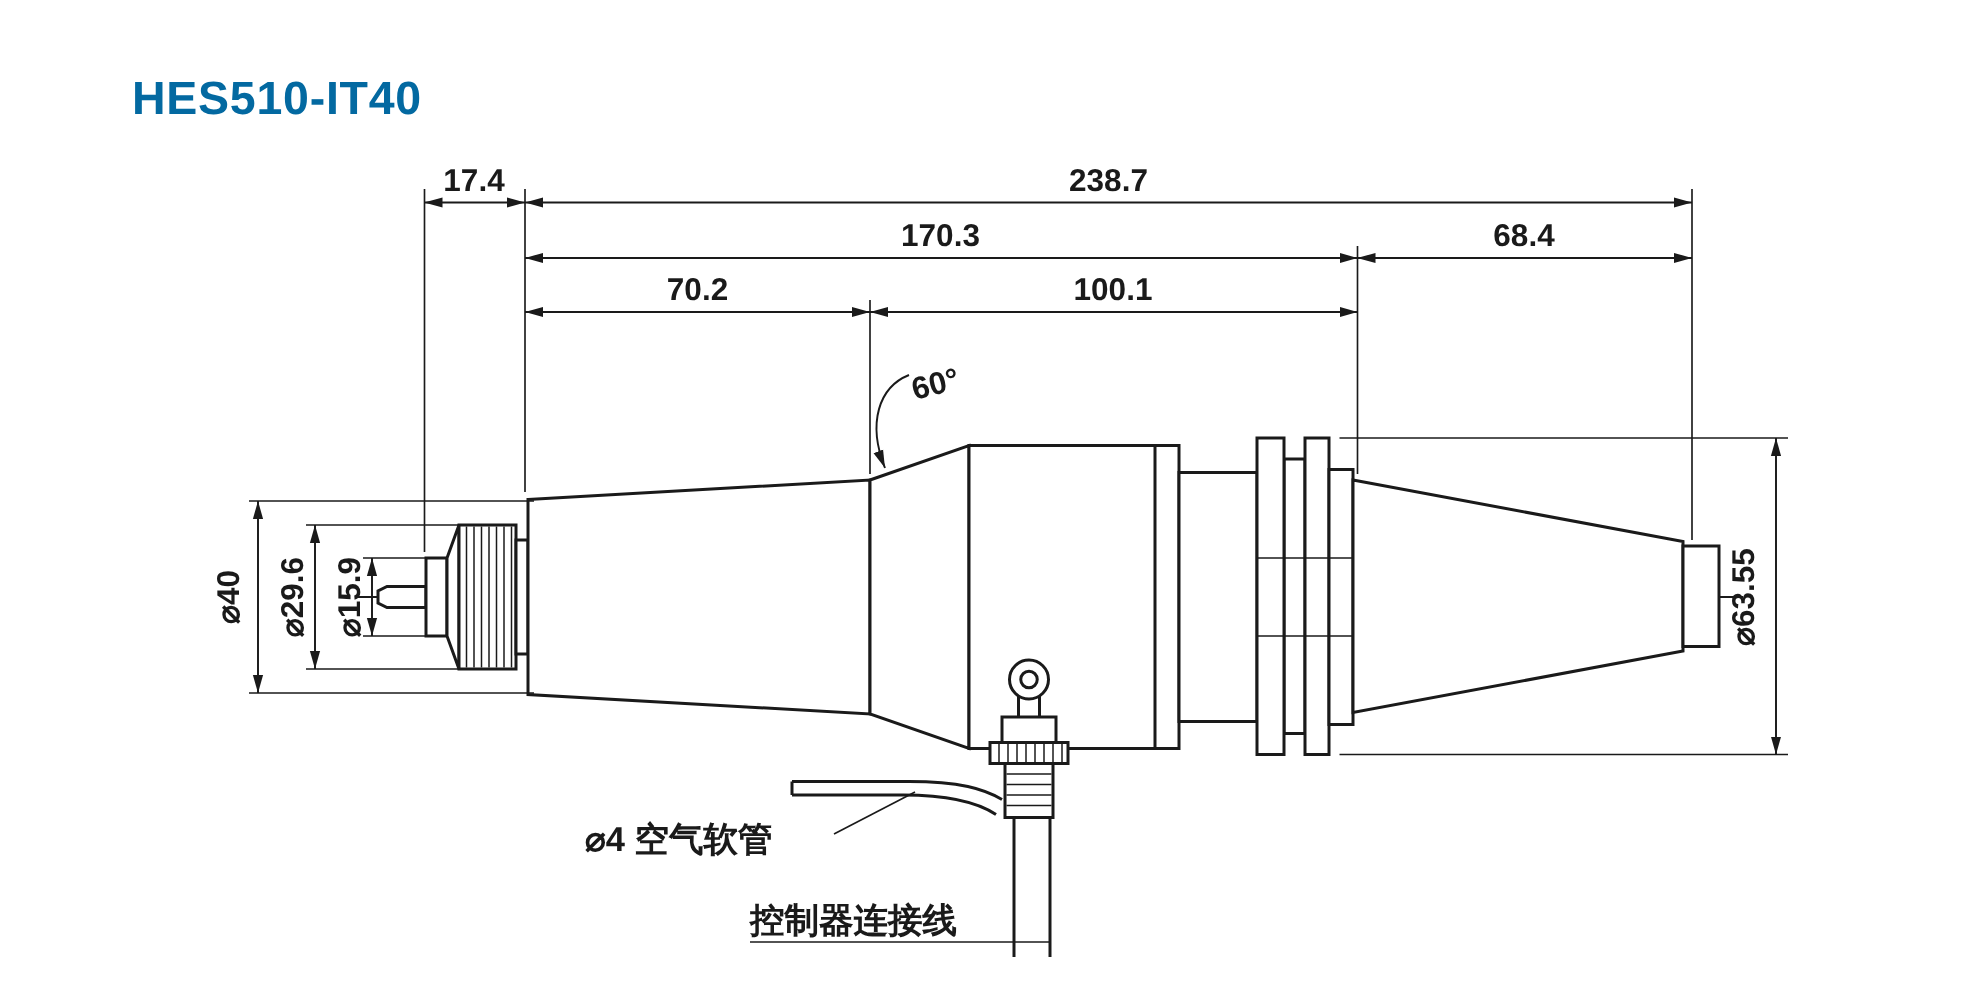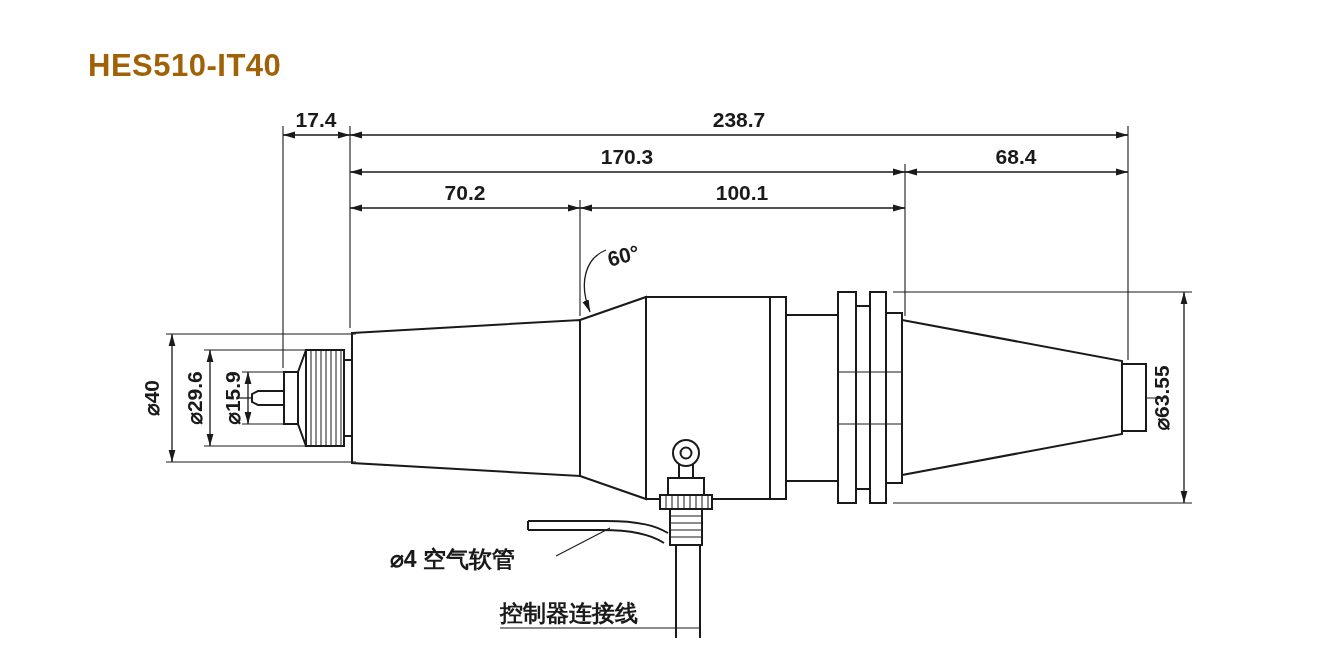--- a/index.html
+++ b/index.html
@@ -5,21 +5,21 @@
   html,body{margin:0;padding:0;background:#fff;}
   .canvas{
     position:relative;
     width:1320px;height:660px;
     background:#ffffff;
     font-family:"Liberation Sans", sans-serif;
     overflow:hidden;
   }
   .title{
     position:absolute;left:88px;top:48px;margin:0;
-    font-size:31px;font-weight:bold;color:#a16207;letter-spacing:.5px;
+    font-size:31px;font-weight:bold;color:#0369a1;letter-spacing:.5px;
   }
   svg{position:absolute;left:0;top:0;}
   .dimtext{
     font-family:"Liberation Sans", sans-serif;
     font-size:21px;font-weight:bold;fill:#1a1a1a;
   }
   .callout{
     font-family:"Liberation Sans", sans-serif;
     font-size:23px;font-weight:bold;fill:#1a1a1a;
   }

